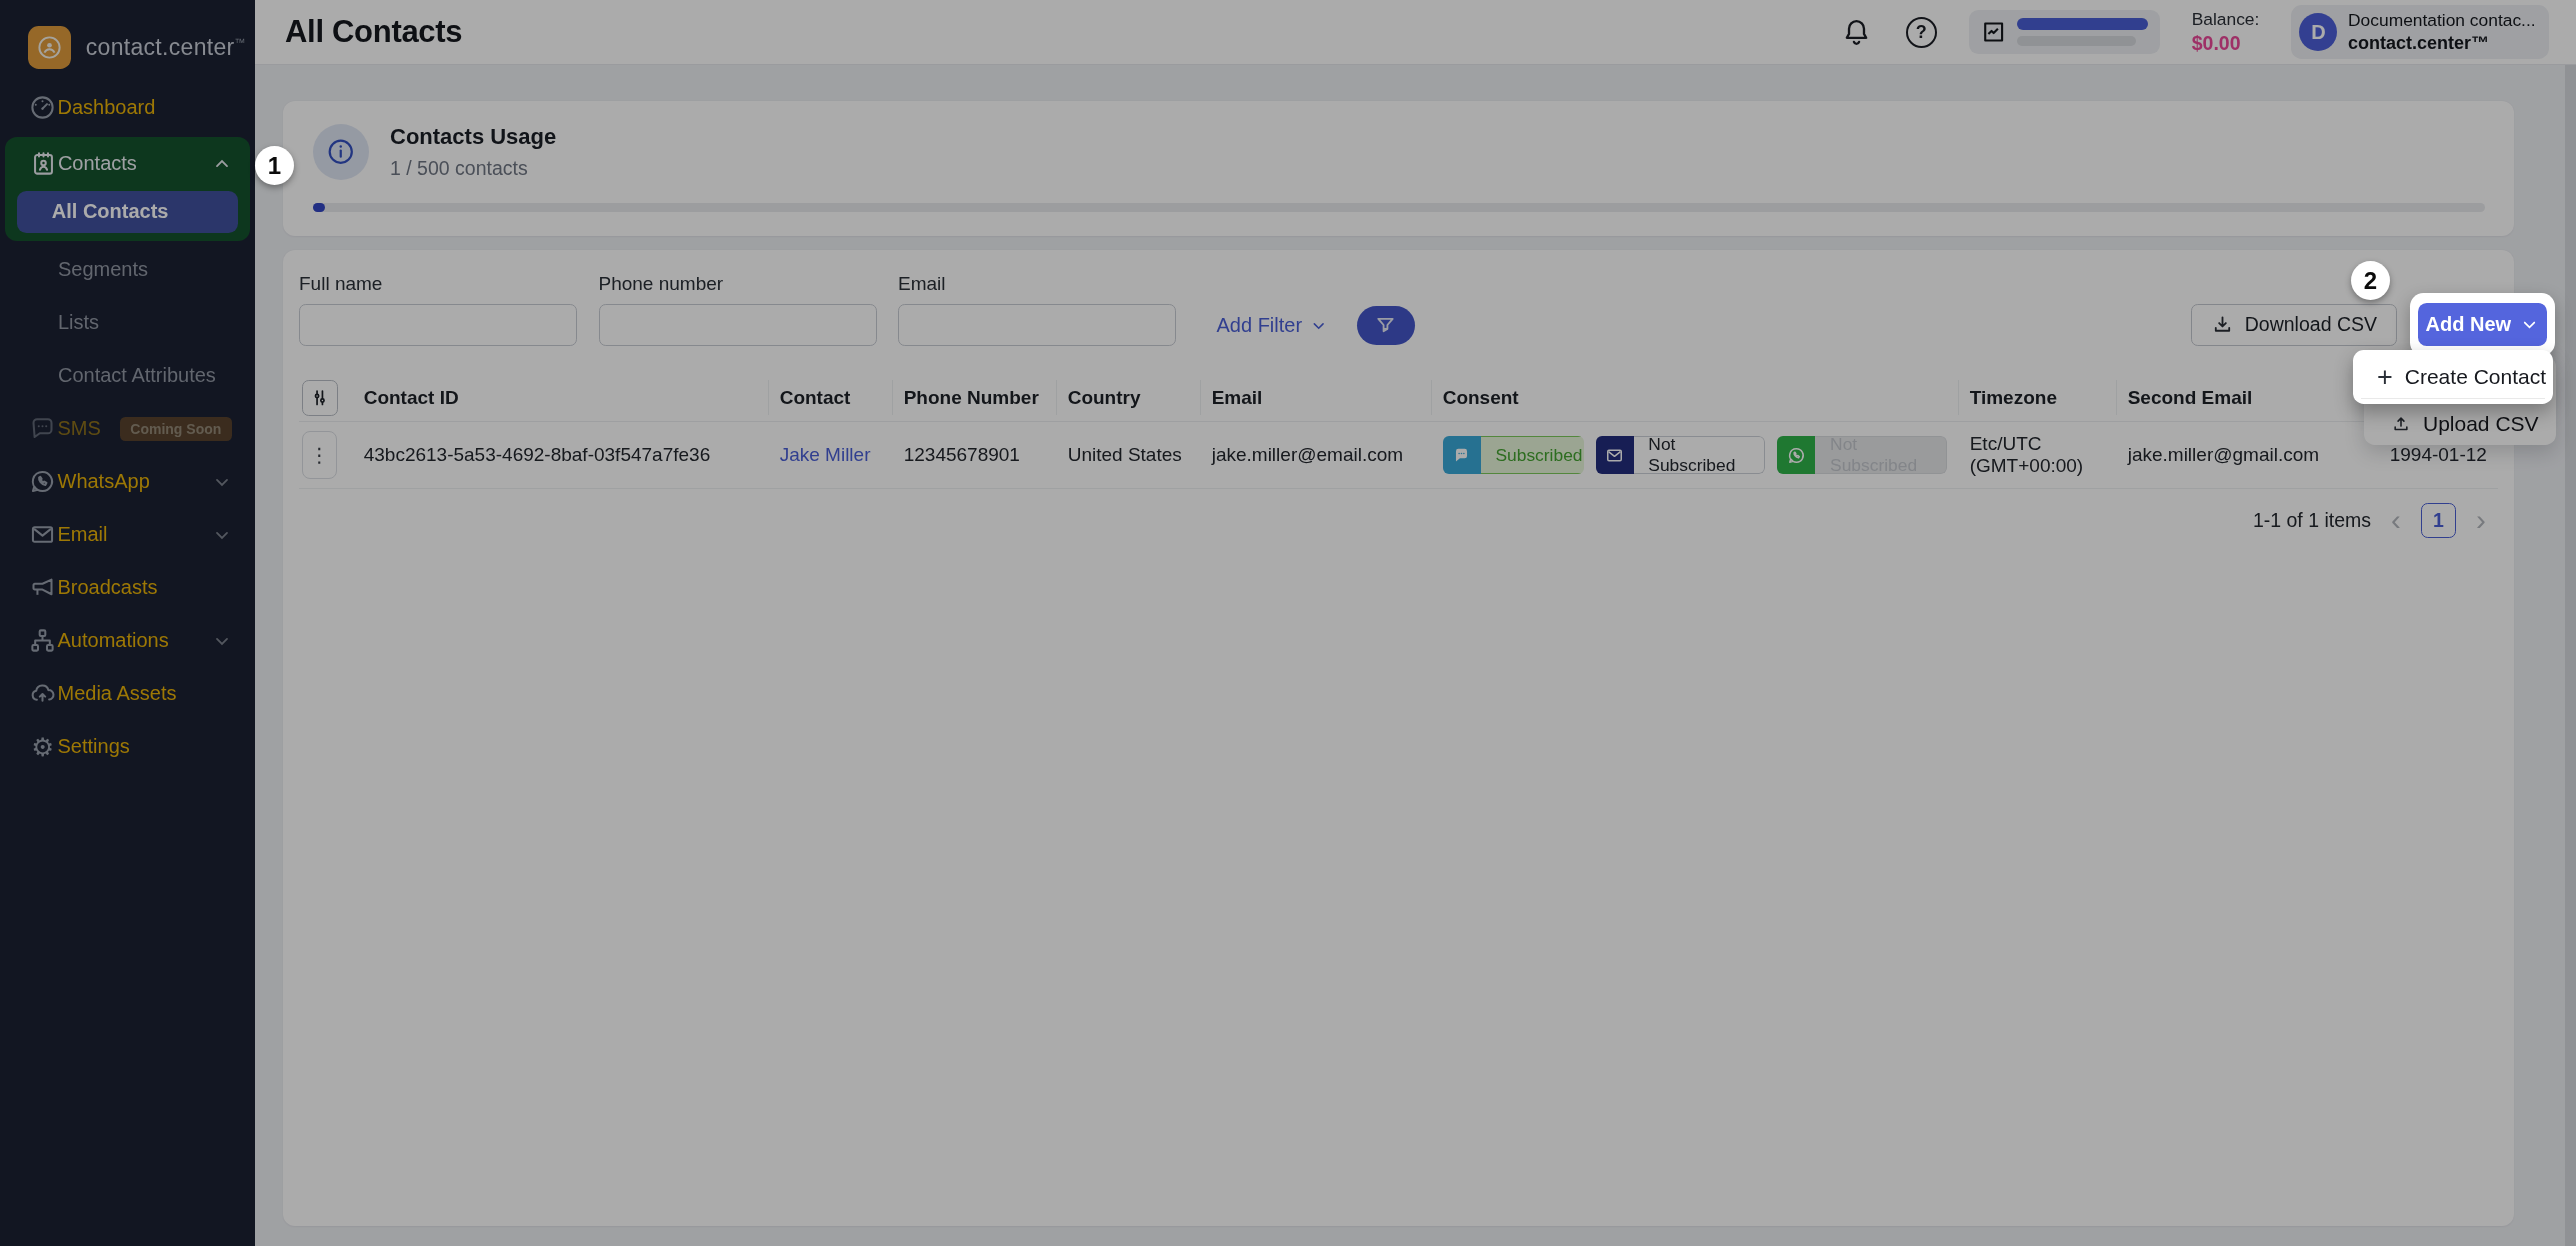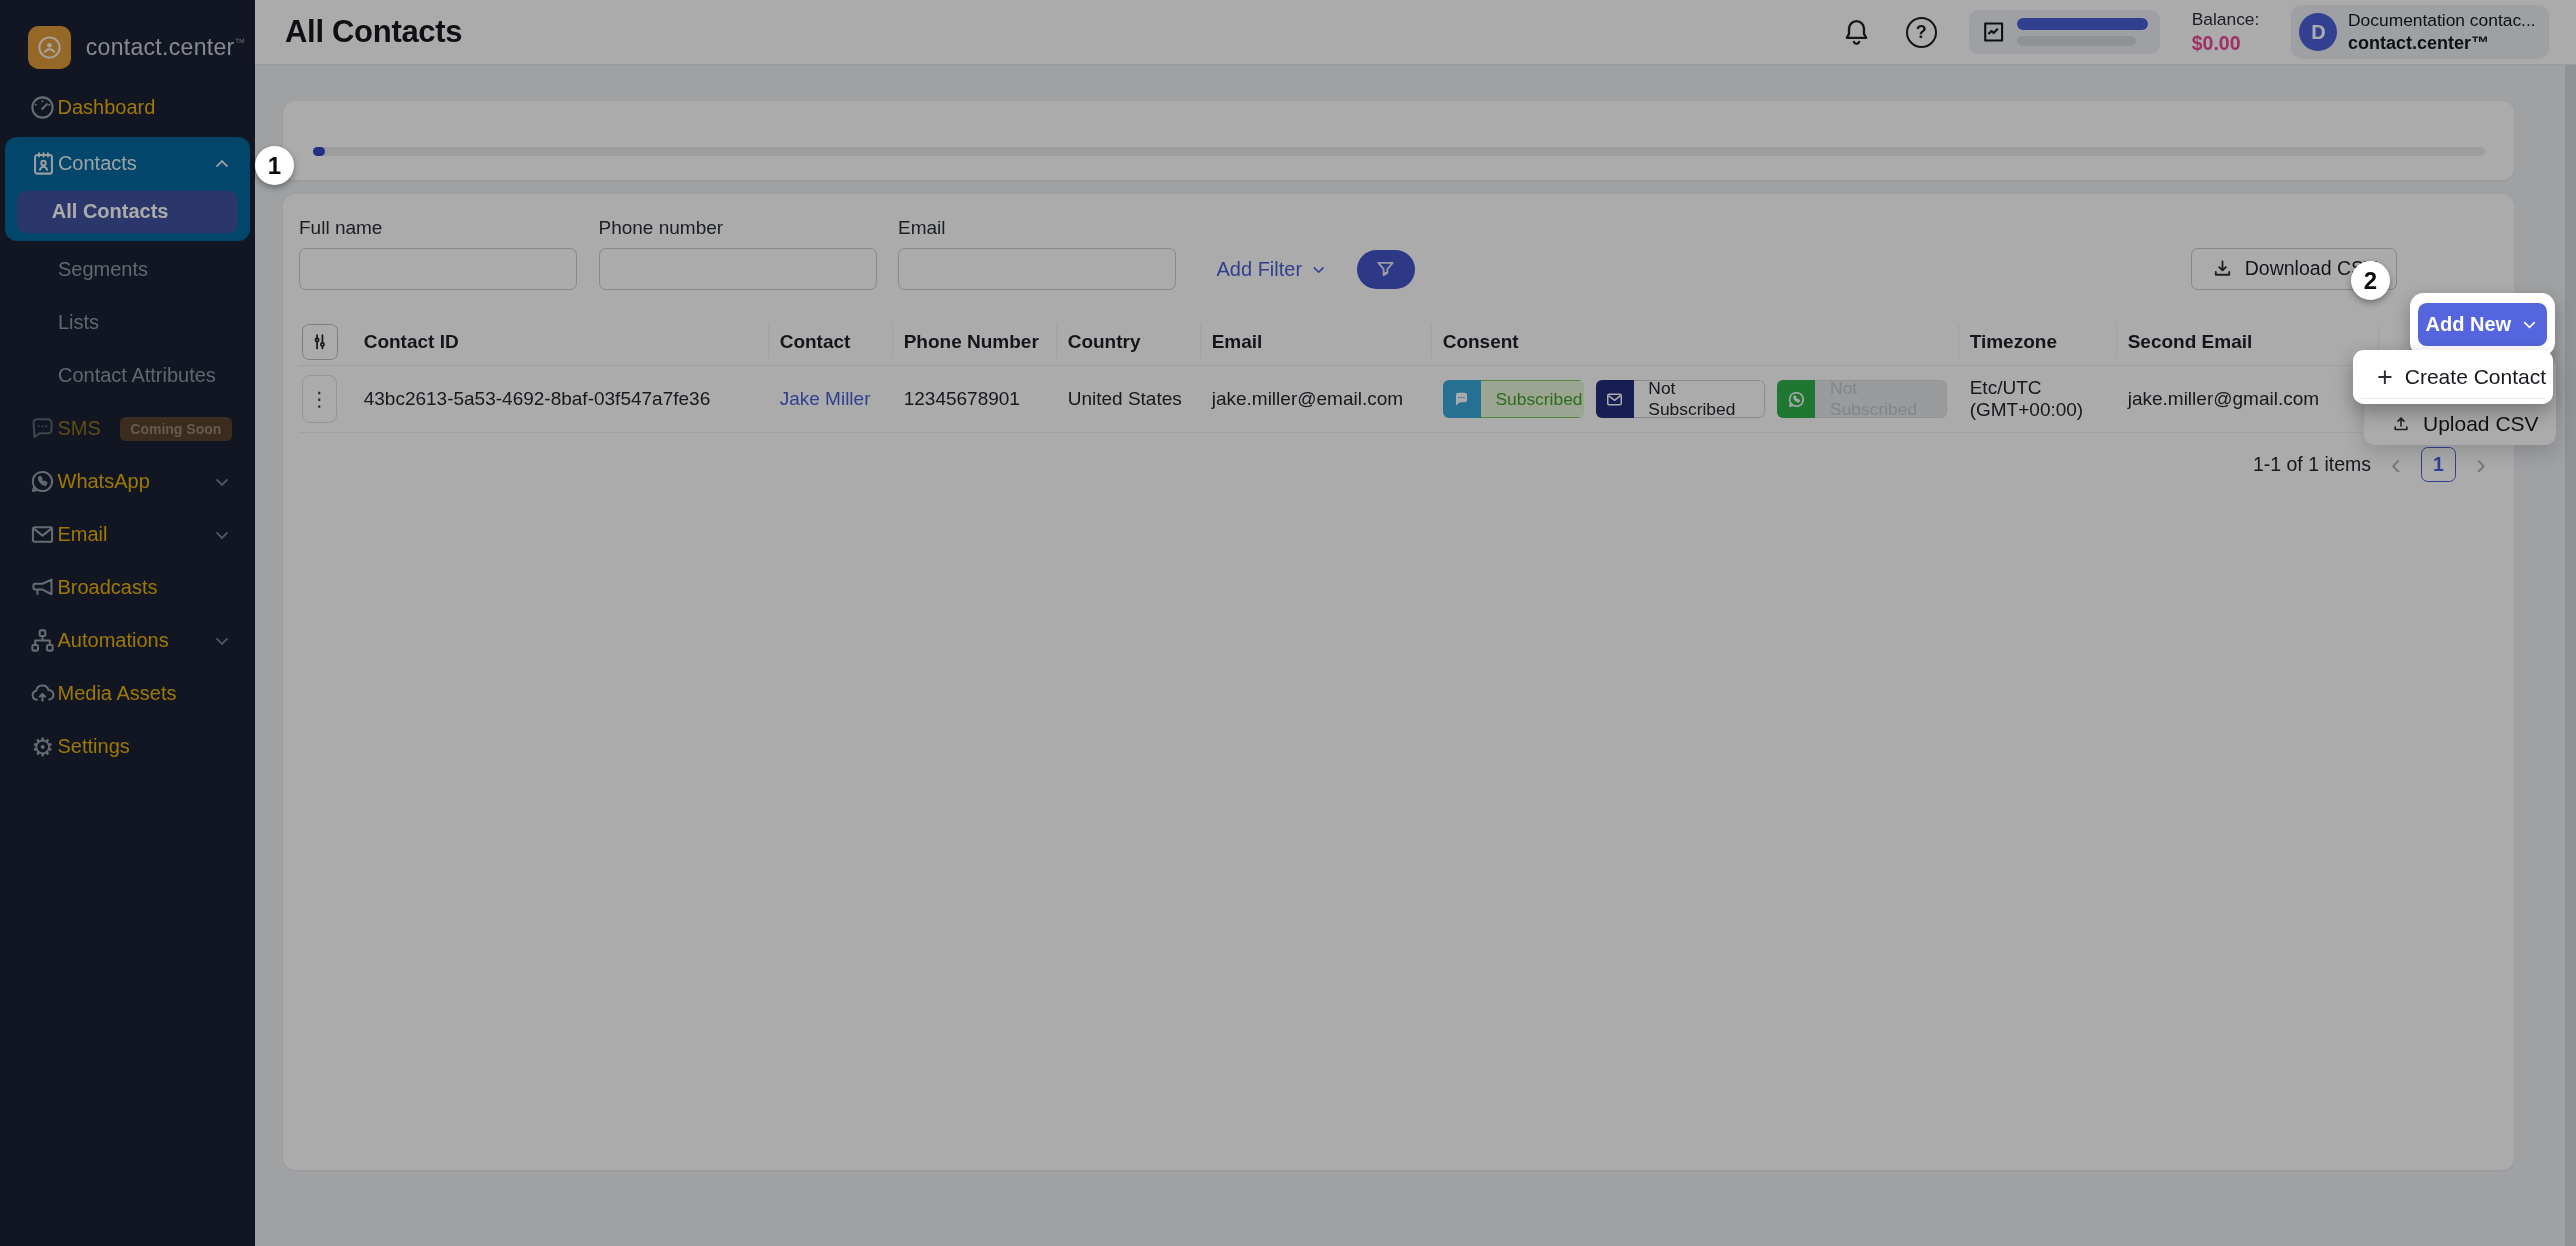--- a/index.html
+++ b/index.html
@@ -18,21 +18,21 @@
   .nav-row .nav-label { margin-left:0; }
   .nav-ic + .nav-label { margin-left:0; }
   .nav-row .nav-ic { margin-right:0; }
   .nav-row .nav-ic { width:29.5px; }
   .nav-label { flex:1; padding-left:0; }
   .nav-ic ~ .nav-label { padding-left:0; margin-left:0; }
   .nav-row .nav-label { margin-left:0; }
   .nav-row > .nav-ic { margin-right:0; }
   .nav-row > .nav-label { margin-left:0; }
   .chev { color:#7c828e; flex:0 0 auto; }
-  .group { margin:2.7px 5.4px; background:#0369a1; border-radius:12px; padding-bottom:8px; }
+  .group { margin:2.7px 5.4px; background:#14532d; border-radius:12px; padding-bottom:8px; }
   .group .nav-row { padding:0 17.4px 0 23px; height:54px; }
   .group-head .nav-label { color:#eef0f5; }
   .group-head .chev { color:#e8eaf0; }
   .active-row { margin:0 11.4px; height:42px; border-radius:9.4px; background:#41519e; display:flex; align-items:center; padding-left:35px; cursor:pointer; }
   .active-row .nav-label { color:#ffffff; font-weight:700; font-size:20px; }
   .sub-row { height:53px; display:flex; align-items:center; padding-left:58px; cursor:pointer; }
   .sub-row .nav-label { color:#9298a5; }
   .dim-row { opacity:.55; }
   .soon-badge { background:#8a5d2a; color:#f4dcae; font-size:14px; font-weight:700; border-radius:5.4px; padding:4px 10.7px; margin-left:auto; }
 
@@ -310,20 +310,33 @@
           <span class="user-name">Documentation contac...</span>
           <span class="user-org">contact.center™</span>
         </span>
       </div>
     </div>
   </header>
 
   <div class="content">
 
     <section class="usage-card">
+      <div class="uc-head">
+        <span class="info-circle">
+          <svg width="29.5" height="29.5" viewBox="0 0 24 24" fill="none" stroke="currentColor" stroke-width="1.8" stroke-linecap="round">
+            <circle cx="12" cy="12" r="9"></circle>
+              <path d="M12 11v5"></path>
+              <circle cx="12" cy="7.8" r="1" fill="currentColor" stroke="none"></circle>
+          </svg>
+        </span>
+        <div>
+          <div class="uc-title">Contacts Usage</div>
+          <div class="uc-sub">1 / 500 contacts</div>
+        </div>
+      </div>
       <div class="progress">
         <span class="progress-fill"></span>
       </div>
     </section>
 
     <section class="big-card">
       <div class="filter-row">
         <div class="field">
           <label class="field-label">Full name</label>
           <input type="text" style="">

